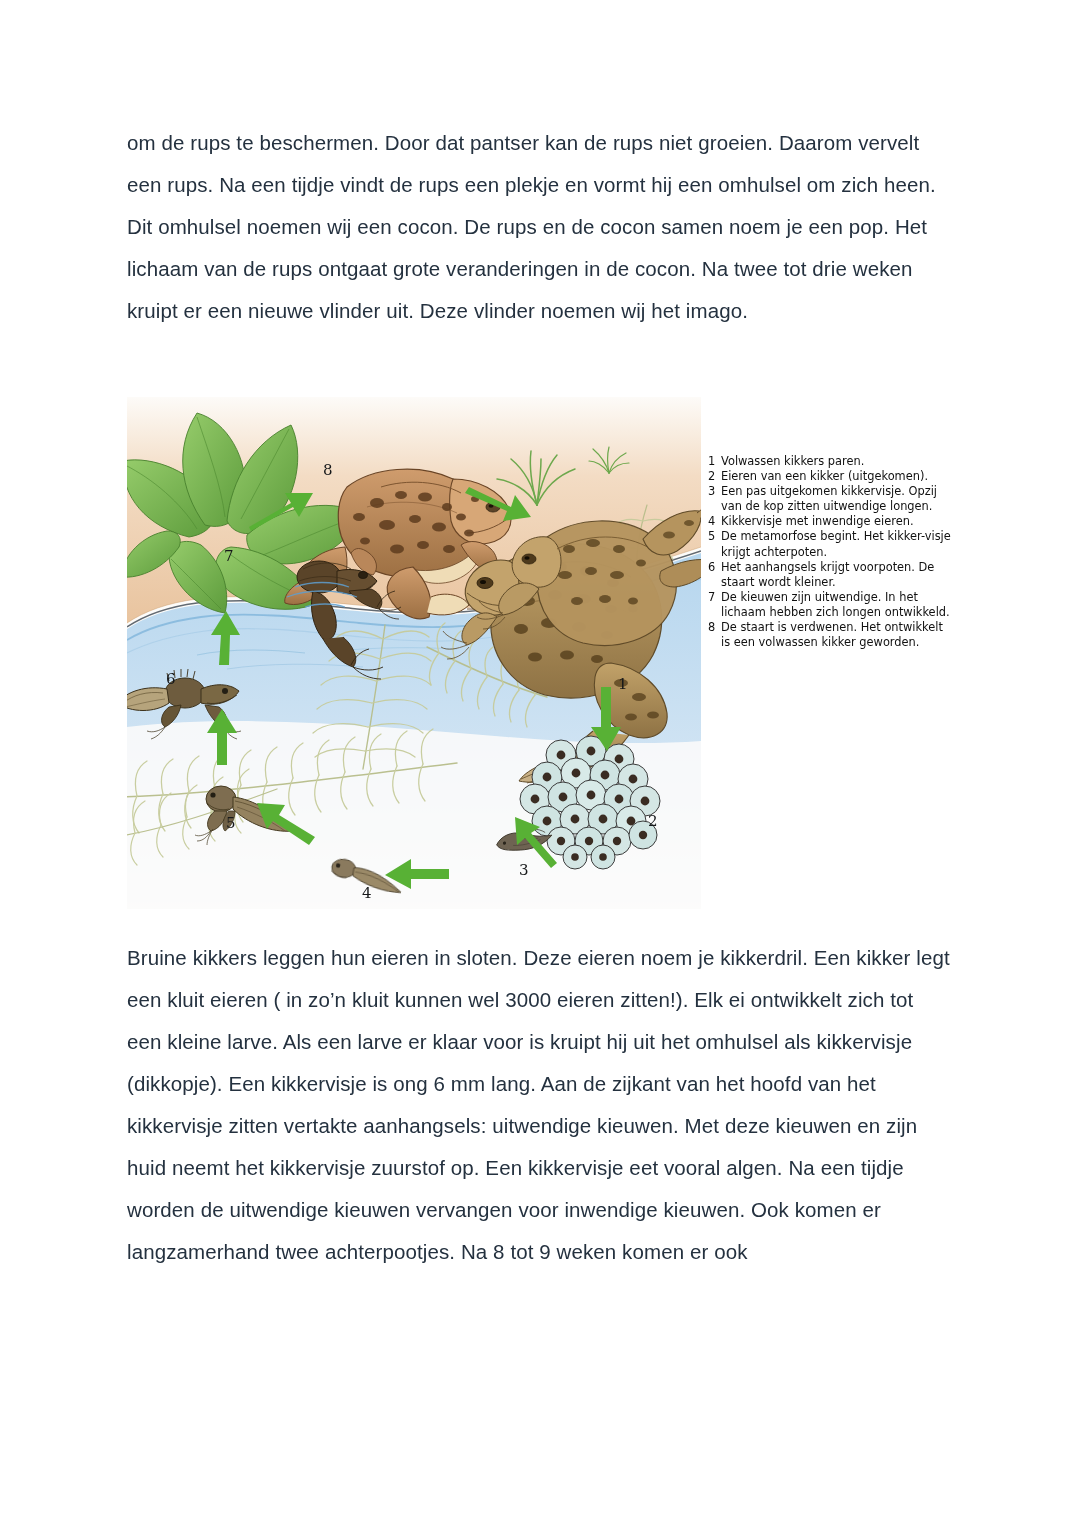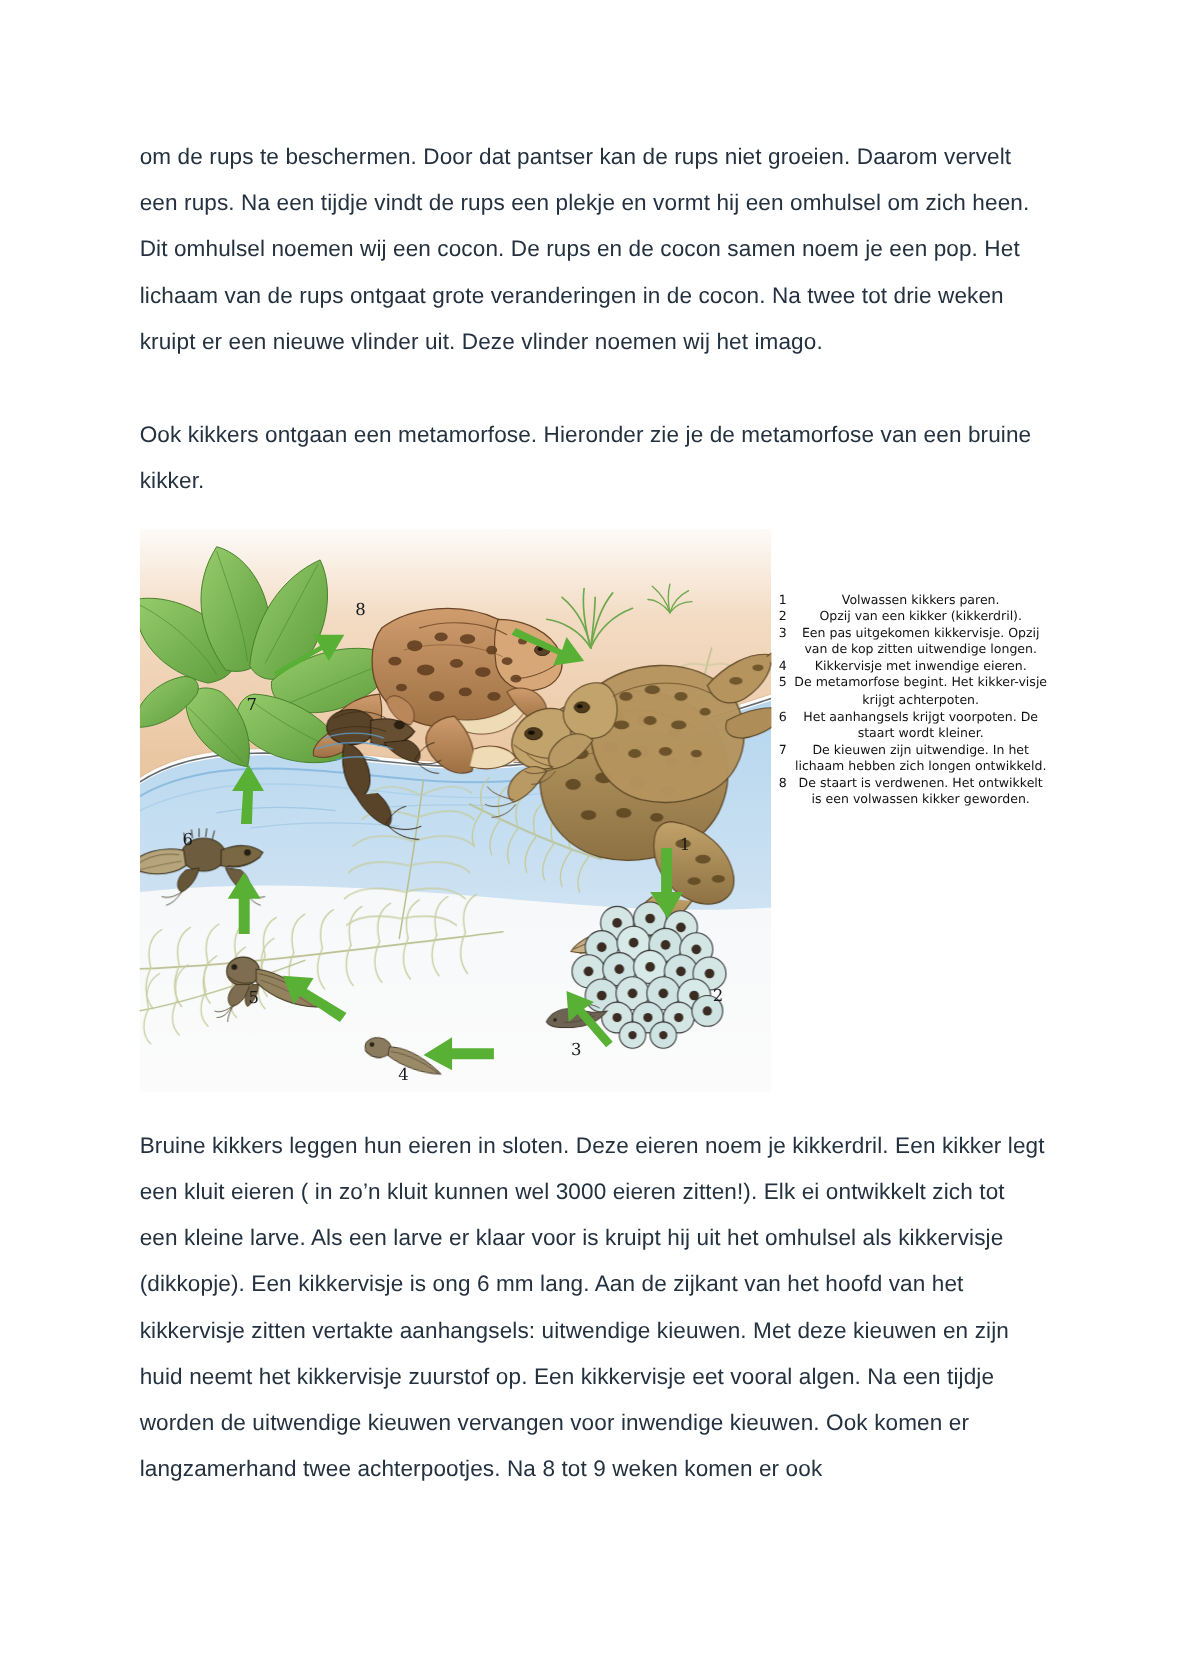--- a/index.html
+++ b/index.html
@@ -68,21 +68,20 @@
     font-size: 11.4px;
     line-height: 15.1px;
   }
   .legend-num {
     width: 13px;
     flex: 0 0 13px;
     text-align: left;
   }
   .legend-text {
     flex: 1;
-    text-align: center;
   }
   svg.scene {
     position: absolute;
     left: 0; top: 0;
     width: 574px;
     height: 512px;
   }
   .stage-num {
     position: absolute;
     font-family: "DejaVu Serif", serif;
@@ -94,21 +93,20 @@
 </head>
 <body>
 
 <div class="page">
   <div class="content">
 
     <p class="body-text">om de rups te beschermen. Door dat pantser kan de rups niet groeien. Daarom vervelt een rups. Na een tijdje vindt de rups een plekje en vormt hij een omhulsel om zich heen. Dit omhulsel noemen wij een cocon. De rups en de cocon samen noem je een pop. Het lichaam van de rups ontgaat grote veranderingen in de cocon. Na twee tot drie weken kruipt er een nieuwe vlinder uit. Deze vlinder noemen wij het imago.</p>
 
     <div class="gap-para"></div>
 
-    <p class="body-text">Ook kikkers ontgaan een metamorfose. Hieronder zie je de metamorfose van een bruine kikker.</p>
 
     <div class="gap-small"></div>
 
     <div class="figure-wrap">
 
       <div class="illustration">
 
         <svg class="scene" viewBox="0 0 574 512">
           <defs>
             <linearGradient id="sandGrad" x1="0" y1="0" x2="0" y2="1">
@@ -659,21 +657,21 @@
         <span class="stage-num" style="left:196px; top:66px;">8</span>
       </div>
 
       <div class="legend">
         <div class="legend-row">
           <span class="legend-num">1</span>
           <span class="legend-text">Volwassen kikkers paren.</span>
         </div>
         <div class="legend-row">
           <span class="legend-num">2</span>
-          <span class="legend-text">Opzij van een kikker (kikkerdril).</span>
+          <span class="legend-text">Eieren van een kikker (uitgekomen).</span>
         </div>
         <div class="legend-row">
           <span class="legend-num">3</span>
           <span class="legend-text">Een pas uitgekomen kikkervisje. Opzij van de kop zitten uitwendige longen.</span>
         </div>
         <div class="legend-row">
           <span class="legend-num">4</span>
           <span class="legend-text">Kikkervisje met inwendige eieren.</span>
         </div>
         <div class="legend-row">

